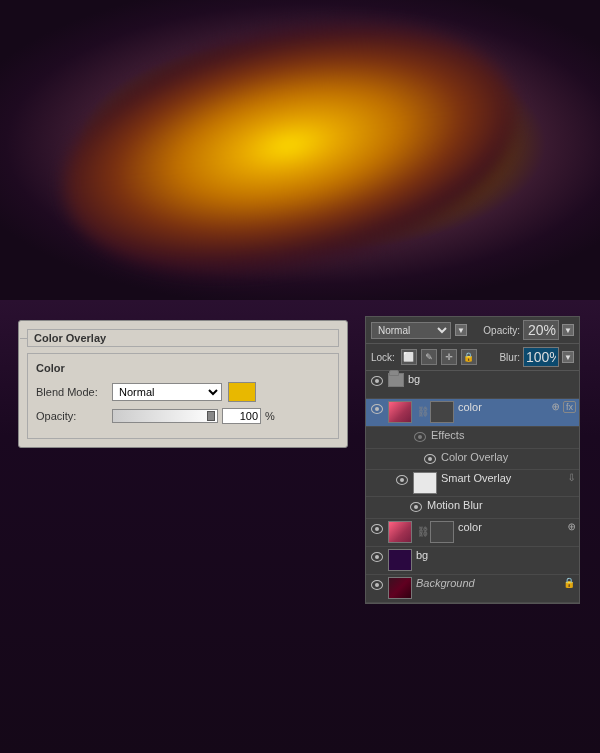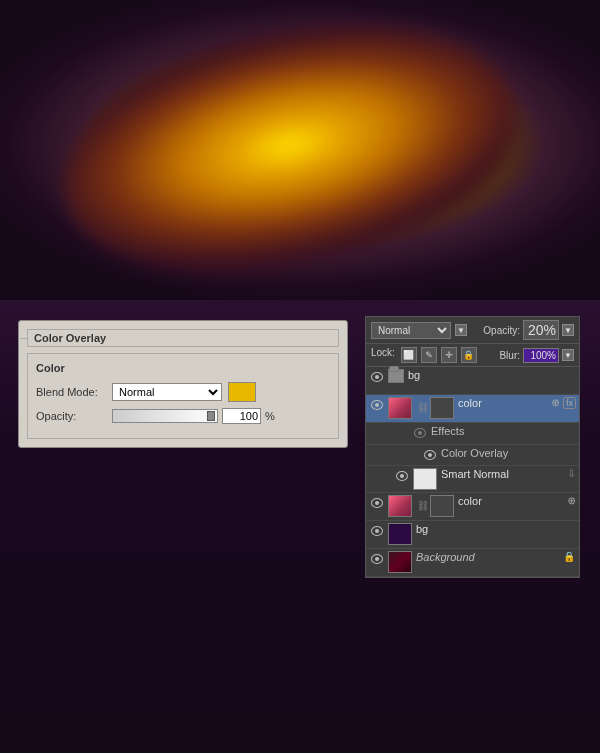--- a/index.html
+++ b/index.html
@@ -199,20 +199,21 @@
       display: flex;
       align-items: center;
       justify-content: center;
       font-size: 8px;
       color: #ddd;
       cursor: pointer;
     }
 
     .layers-toolbar {
       display: flex;
+      align-items: center;
       padding: 3px 5px;
       background: #3c3c3c;
       border-bottom: 1px solid #555;
       gap: 4px;
     }
     .lock-label {
       font-size: 10px;
       color: #ccc;
       margin-right: 2px;
     }
@@ -230,24 +231,24 @@
     }
     .fill-section {
       display: flex;
       align-items: center;
       gap: 3px;
       margin-left: auto;
       font-size: 10px;
       color: #ccc;
     }
     .fill-value {
-      background: #4c1d95;
+      background: #0c4a6e;
       border: 1px solid #777;
       color: #ddd;
-      font-size: 10px;
+      font-size: 14px;
       width: 36px;
       text-align: right;
       padding: 1px 2px;
     }
 
     
     .layer-row {
       display: flex;
       align-items: flex-start;
       padding: 2px 3px;
@@ -487,24 +488,30 @@
       <div class="eye-circle"></div>
     </div>
     <span class="layer-name" style="font-size:11px; color:#bbb;">Color Overlay</span>
   </div>
 
   <div class="layer-row" style="min-height:26px; padding-left:28px;">
     <div class="eye-icon">
       <div class="eye-circle"></div>
     </div>
     <div class="smart-filter-thumb"></div>
-    <span class="layer-name">Smart Normal</span>
+    <span class="layer-name">Smart Overlay</span>
     <span style="margin-left:auto; font-size:10px; color:#888;">⇩</span>
   </div>
 
+  <div class="layer-row" style="padding-left:42px; min-height:22px;">
+    <div class="eye-icon">
+      <div class="eye-circle"></div>
+    </div>
+    <span class="layer-name">Motion Blur</span>
+  </div>
 
   <div class="layer-row">
     <div class="eye-icon">
       <div class="eye-circle"></div>
     </div>
     <div class="layer-thumb thumb-color2"></div>
     <div class="chain-icon">⛓</div>
     <div class="layer-thumb" style="background:#444;"></div>
     <span class="layer-name">color</span>
     <div class="layer-icon-link">⊕</div>

